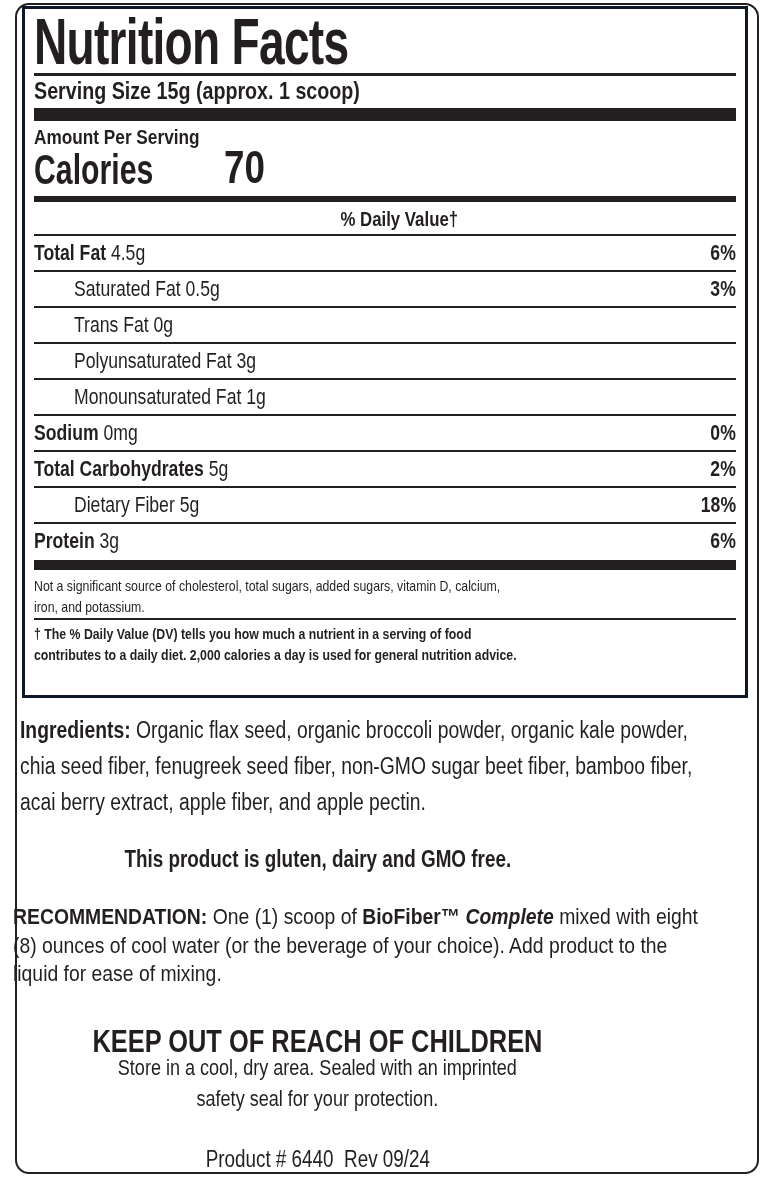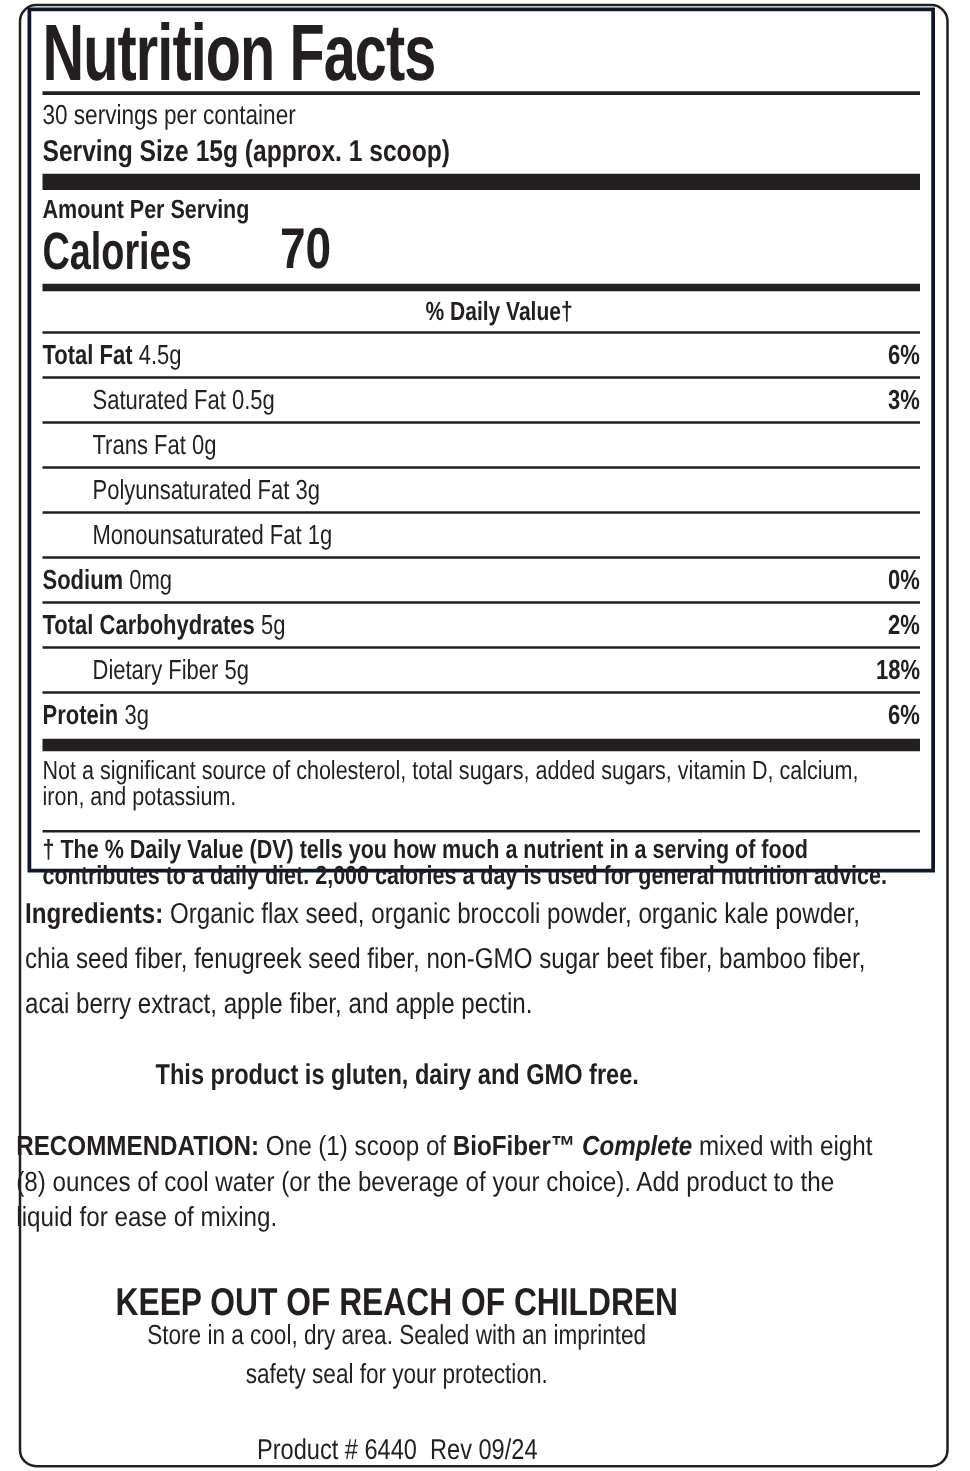--- a/index.html
+++ b/index.html
@@ -41,21 +41,21 @@
   .cal-value{font-size:46px;margin-left:24px;--sx:0.8;}
   .dv-header{font-size:21px;line-height:30px;text-align:center;border-bottom:2px solid #231f20;}
   .dv-header .cxr{--sx:0.8;}
   .nf-row{display:flex;justify-content:space-between;align-items:center;height:34px;
           border-bottom:2px solid #231f20;font-size:22px;}
   .nf-row:last-child{border-bottom:none;}
   .nf-row .nm{--sx:0.8;}
   .nf-row .dv{--sx:0.8;font-weight:700;}
   .nf-row.indent{padding-left:40px;}
   .bar-md{height:10px;background:#231f20;margin:2px 0;}
-  .footnote{font-size:21px;line-height:21px;padding:3px 0 16px;}
+  .footnote{font-size:15px;line-height:21px;padding:3px 0 1px;}
   .footnote .cx{--sx:0.82;}
   .fn2{border-top:2px solid #231f20;font-weight:700;}
 
   
   .ingredients{position:absolute;left:20px;top:712px;width:748px;font-size:23px;}
   .ingredients .iline{line-height:36px;}
   .ingredients .cx{--sx:0.84;}
   .center-line{position:absolute;left:0;width:635px;text-align:center;}
   .gluten{top:846px;font-size:23px;font-weight:700;}
   .recommendation{position:absolute;left:13px;top:903px;width:760px;font-size:22px;z-index:2;}
@@ -73,23 +73,20 @@
 <div>
 
   <div class="outline"></div>
 
   <section class="nf-box">
     <h1 class="nf-title">
       <span class="cx">Nutrition Facts</span>
     </h1>
     <div class="rule2"></div>
 
-    <div class="line-servings">
-      <span class="cx">30 servings per container</span>
-    </div>
     <div class="line-servsize">
       <span class="cx">Serving Size 15g (approx. 1 scoop)</span>
     </div>
 
     <div class="bar-lg"></div>
 
     <div class="line-aps">
       <span class="cx">Amount Per Serving</span>
     </div>
 

